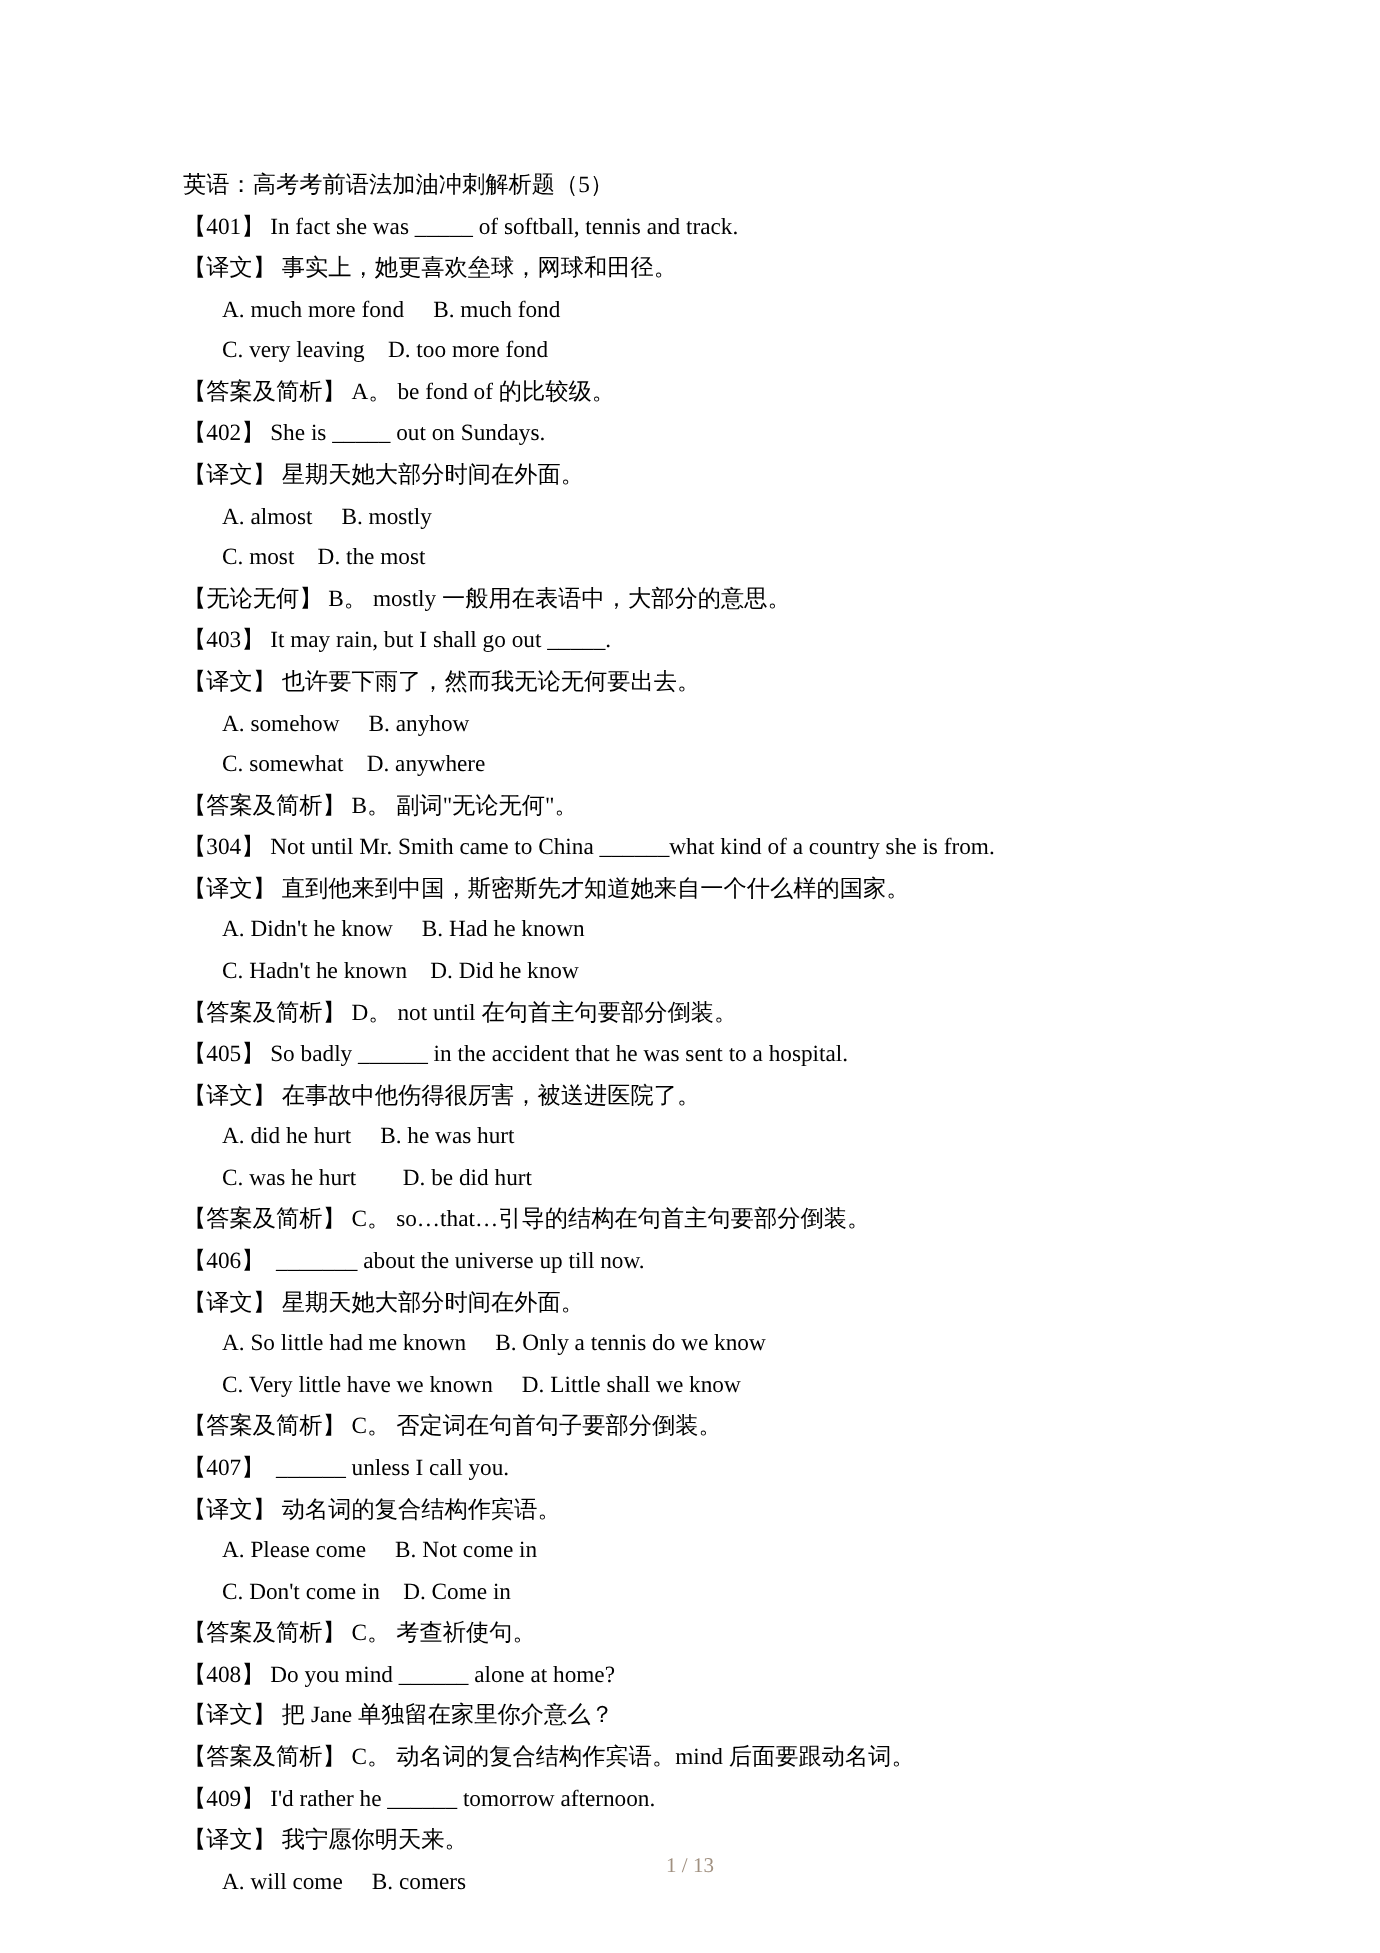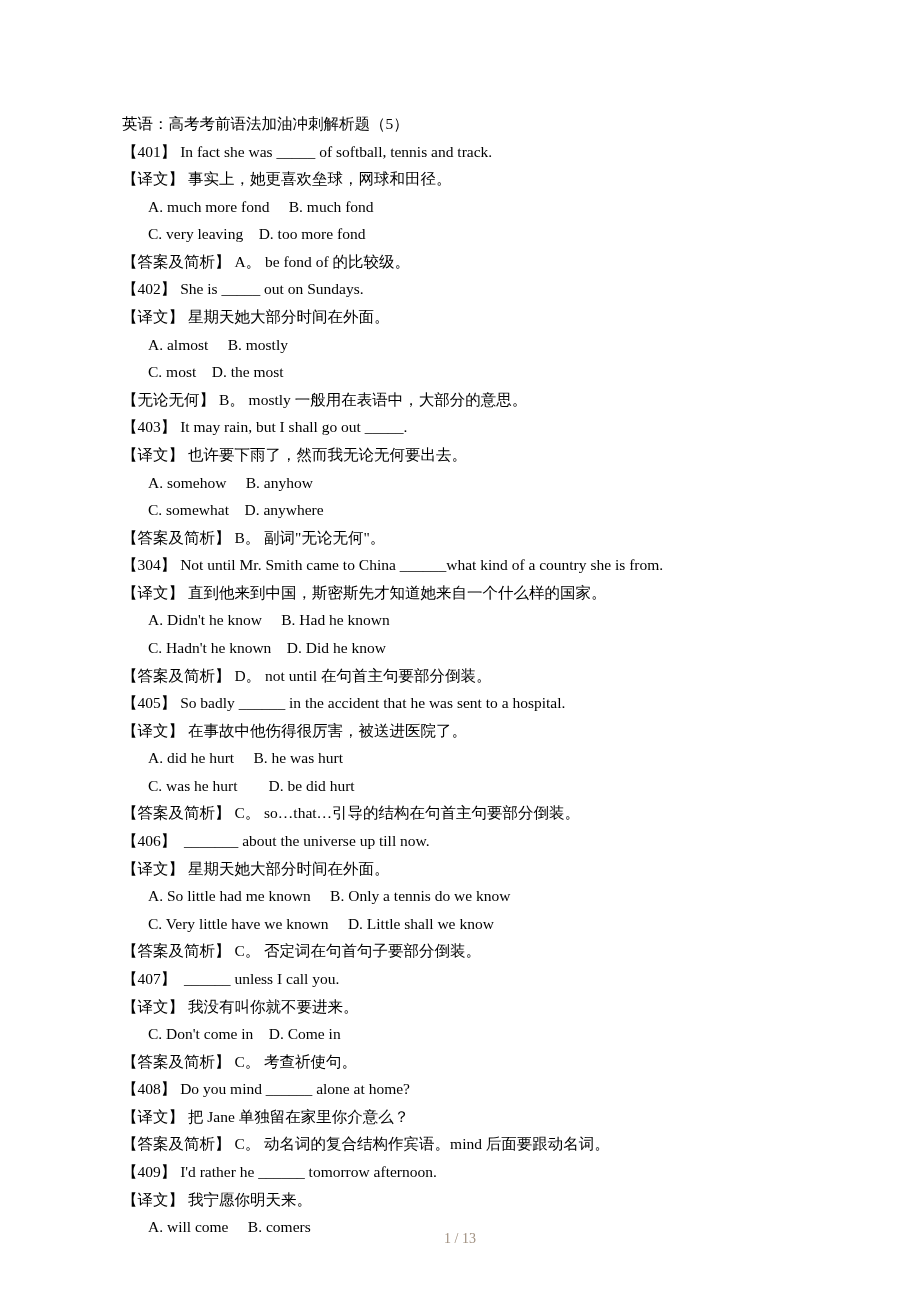--- a/index.html
+++ b/index.html
@@ -61,21 +61,22 @@
       <div class="line">【译文】 在事故中他伤得很厉害，被送进医院了。</div>
       <div class="line indent">A. did he hurt     B. he was hurt</div>
       <div class="line indent">C. was he hurt        D. be did hurt</div>
       <div class="line">【答案及简析】 C。 so…that…引导的结构在句首主句要部分倒装。</div>
       <div class="line">【406】  _______ about the universe up till now.</div>
       <div class="line">【译文】 星期天她大部分时间在外面。</div>
       <div class="line indent">A. So little had me known     B. Only a tennis do we know</div>
       <div class="line indent">C. Very little have we known     D. Little shall we know</div>
       <div class="line">【答案及简析】 C。 否定词在句首句子要部分倒装。</div>
       <div class="line">【407】  ______ unless I call you.</div>
-      <div class="line">【译文】 我没有叫你就不要进来。</div>
+      <div class="line">【译文】 动名词的复合结构作宾语。</div>
+      <div class="line indent">A. Please come     B. Not come in</div>
       <div class="line indent">C. Don't come in    D. Come in</div>
       <div class="line">【答案及简析】 C。 考查祈使句。</div>
       <div class="line">【408】 Do you mind ______ alone at home?</div>
       <div class="line">【译文】 把 Jane 单独留在家里你介意么？</div>
       <div class="line">【答案及简析】 C。 动名词的复合结构作宾语。mind 后面要跟动名词。</div>
       <div class="line">【409】 I'd rather he ______ tomorrow afternoon.</div>
       <div class="line">【译文】 我宁愿你明天来。</div>
       <div class="line indent">A. will come     B. comers</div>
     </div>
   <div class="footer">1 / 13</div>

